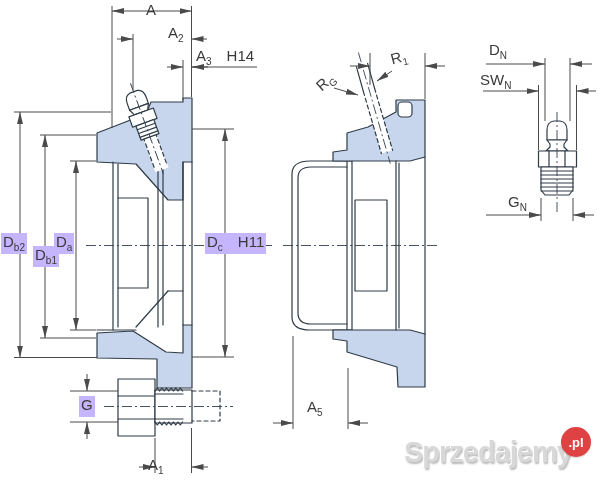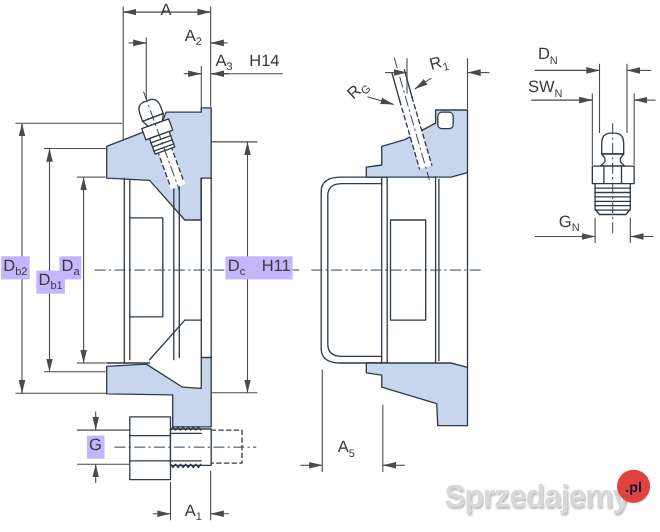--- a/index.html
+++ b/index.html
@@ -17,21 +17,21 @@
   .lbl{position:absolute;font-size:15px;color:#3a3a3a;line-height:1;white-space:nowrap;}
   .lbl sub{font-size:10px;line-height:1;}
   .mask{background:#c4b5fd;padding:1px 2px;}
   .rot{transform-origin:left top;}
   .sfx:not(:empty){margin-left:15px;}
   
   .wm{position:absolute;left:404px;top:436px;width:196px;height:44px;}
   .wm-text{font-size:29px;font-weight:bold;letter-spacing:-1px;color:#d8d8d8;
            text-shadow:-1px -1px 0 #ffffff,1px 2px 2px #b9b9b9;}
   .wm-badge{position:absolute;left:157px;top:-9px;width:30px;height:30px;border-radius:50%;
-            background:#df4242;color:#0f172a;font-size:13px;font-weight:bold;
+            background:#df4242;color:#ffffff;font-size:13px;font-weight:bold;
             display:flex;align-items:center;justify-content:center;
             box-shadow:0 1px 2px rgba(0,0,0,.18);}
 </style>
 </head>
 <body>
 
 <div class="stage">
 
 <svg width="600" height="484" viewBox="0 0 600 484">
   <defs>
@@ -204,21 +204,21 @@
 </svg>
 
 <div class="lbl" style="left:146px;top:2px"><span>A</span><sub></sub><span class="sfx"></span></div>
 <div class="lbl" style="left:168px;top:25px"><span>A</span><sub>2</sub><span class="sfx"></span></div>
 <div class="lbl" style="left:196px;top:48px"><span>A</span><sub>3</sub><span class="sfx">H14</span></div>
 <div class="lbl mask" style="left:1px;top:233px"><span>D</span><sub>b2</sub><span class="sfx"></span></div>
 <div class="lbl mask" style="left:33px;top:246px"><span>D</span><sub>b1</sub><span class="sfx"></span></div>
 <div class="lbl mask" style="left:54px;top:233px"><span>D</span><sub>a</sub><span class="sfx"></span></div>
 <div class="lbl mask" style="left:205px;top:233px"><span>D</span><sub>c</sub><span class="sfx">H11</span></div>
 <div class="lbl mask" style="left:79px;top:396px"><span>G</span><sub></sub><span class="sfx"></span></div>
-<div class="lbl" style="left:168px;top:457px"><span>A</span><sub>1</sub><span class="sfx"></span></div>
+<div class="lbl" style="left:148px;top:457px"><span>A</span><sub>1</sub><span class="sfx"></span></div>
 <div class="lbl" style="left:307px;top:399px"><span>A</span><sub>5</sub><span class="sfx"></span></div>
 <div class="lbl rot" style="left:313px;top:82px;transform:rotate(-42deg)"><span>R</span><sub>G</sub><span class="sfx"></span></div>
 <div class="lbl rot" style="left:389px;top:52px;transform:rotate(-15deg)"><span>R</span><sub>1</sub><span class="sfx"></span></div>
 <div class="lbl" style="left:489px;top:42px"><span>D</span><sub>N</sub><span class="sfx"></span></div>
 <div class="lbl" style="left:480px;top:72px"><span>SW</span><sub>N</sub><span class="sfx"></span></div>
 <div class="lbl" style="left:508px;top:194px"><span>G</span><sub>N</sub><span class="sfx"></span></div>
 
 <div class="wm">
   <span class="wm-text">Sprzedajemy</span>
   <span class="wm-badge">.pl</span>

